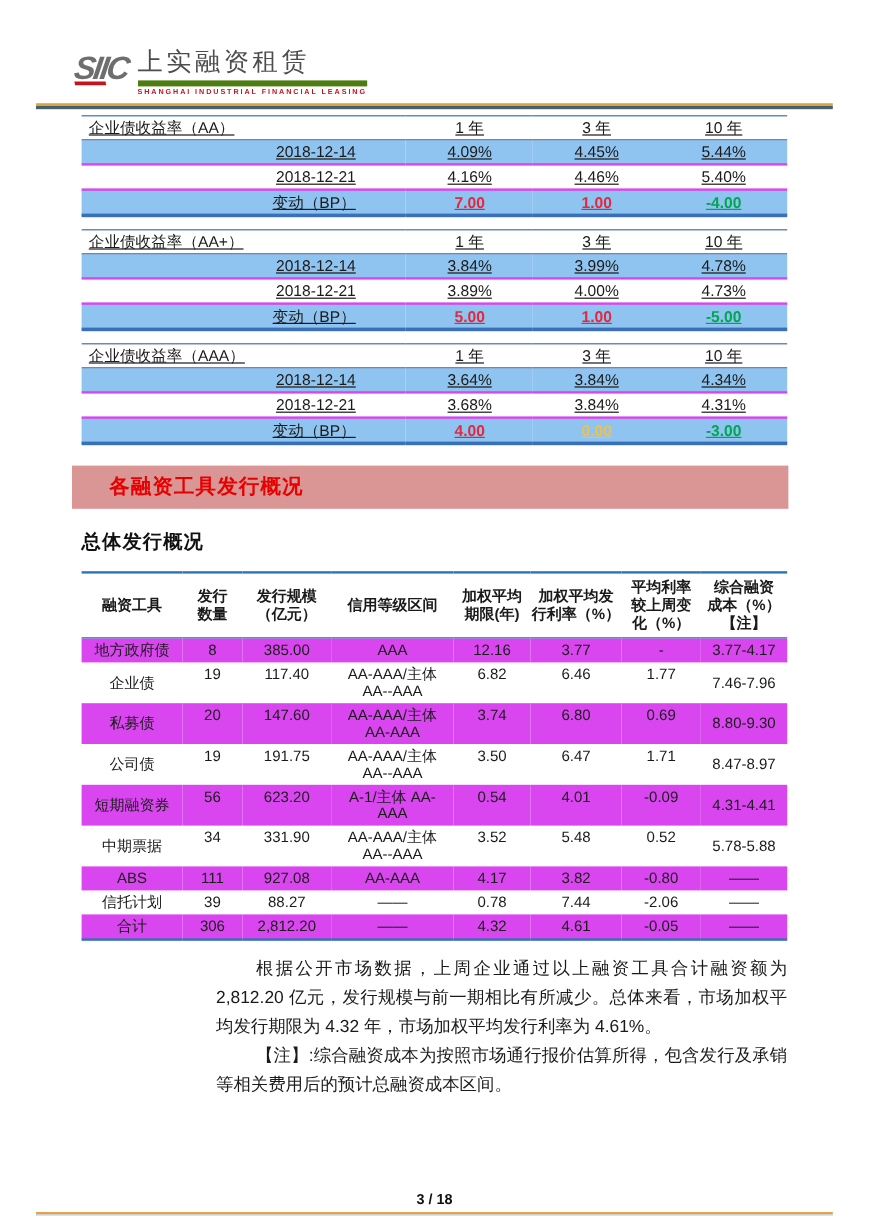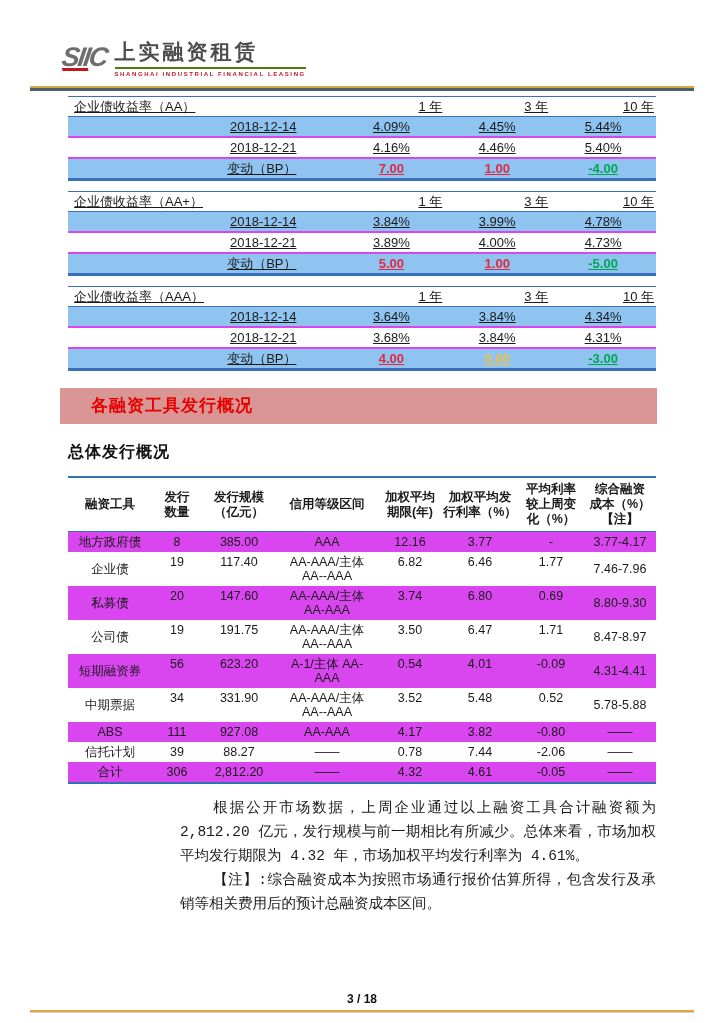--- a/index.html
+++ b/index.html
@@ -6,38 +6,38 @@
   html,body { background:#ffffff; }
   body { font-family:"Liberation Sans","DejaVu Sans",sans-serif; color:#1a1a1a; }
   .page { position:relative; width:724px; height:1023px; background:#fff; overflow:hidden; margin:0 auto; }
 
   
   .logo { position:absolute; left:62px; top:40px; display:flex; align-items:flex-start; }
   .logo-mark { font-style:italic; font-weight:900; font-size:27px; line-height:34px;
                color:#6e6e6e; letter-spacing:-2px; transform:skewX(-8deg); position:relative; padding-right:8px; }
   .logo-mark::after { content:""; position:absolute; left:2px; bottom:3px; width:26px; height:3px; background:#c41420; transform:skewX(18deg); }
   .logo-textcol { display:flex; flex-direction:column; }
-  .logo-cn { font-size:21px; font-weight:700; color:#4d4d4d; letter-spacing:3px;
-             border-bottom:2px solid #4d7c0f; padding-bottom:3px; line-height:24px; }
+  .logo-cn { font-size:21px; font-weight:400; color:#4d4d4d; letter-spacing:3px;
+             border-bottom:5px solid #4d7c0f; padding-bottom:3px; line-height:24px; }
   .logo-en { font-size:6px; color:#c41420; letter-spacing:1.6px; margin-top:2px; font-weight:700; }
 
   
   .head-rule { position:absolute; left:30px; top:86px; width:664px; height:5px;
                background:linear-gradient(#d9a63c 0 2px, #46606e 2px 100%); }
   .foot-rule { position:absolute; left:30px; top:1010px; width:664px; height:3px;
                background:linear-gradient(#e8a33d 0 2px, #c9cfd4 2px 100%); }
 
   
   .yield { position:absolute; left:68px; width:588px; border-collapse:collapse; table-layout:fixed;
            border-top:1px solid #3a70b9; border-bottom:3px solid #3a70b9; }
   #yt0 { top:96px; } #yt1 { top:191px; } #yt2 { top:286px; }
   .yield td { font-size:13px; line-height:17px; padding:1px 2px; height:19px;text-decoration:underline; }
   .yield thead td { border-bottom:1px solid #3a70b9; font-weight:400; }
   .yield thead td.ttl { text-align:left; padding-left:6px; }
-  .yield thead td.col { text-align:right; }
+  .yield thead td.col { text-align:center; }
   .yield tbody tr { border-bottom:2px solid #d946ef; }
   .yield tbody tr:last-child { border-bottom:none; }
   .yield tbody tr.shaded { background:#8fc4f0; }
   .yield td.lbl { text-align:right; padding-right:42px; }
   .yield td.val { text-align:center; }
   .yield td.val.red { color:#e02940; font-weight:700; }
   .yield td.val.green { color:#00a651; font-weight:700; }
   .yield td.val.yellow { color:#efc04a; font-weight:700; }
   .yield col.c-lbl { width:46%; } .yield col.c-v { width:18%; }
 
@@ -53,21 +53,21 @@
           border-top:2px solid #2e74b5; border-bottom:2px solid #2e74b5; }
   .main th { font-size:12.5px; font-weight:700; line-height:15px; padding:4px 1px;
              white-space:pre-line; text-align:center; vertical-align:middle;
              border-bottom:1px solid #2e74b5; }
   .main td { font-size:12.5px; line-height:14px; padding:3px 1px; text-align:center; vertical-align:middle; }
   .main td.credit { white-space:pre-line; }
   .main td.num { vertical-align:top; }
   .main tr.shaded { background:#d946ef; }
 
   .paras { margin:12px 0 0 112px; width:476px; }
-  .paras p { font-size:14.5px; line-height:24px; text-align:justify; text-indent:2.3em; color:#1a1a1a;font-family:Liberation Mono, monospace; }
+  .paras p { font-size:14.5px; line-height:24px; text-align:justify; text-indent:2.3em; color:#1a1a1a; }
 
   
   .pagenum { position:absolute; left:0; top:992px; width:724px; text-align:center;
              font-size:12px; font-weight:700; color:#111; }
 </style>
 </head>
 <body>
 
 <div class="page">
 

